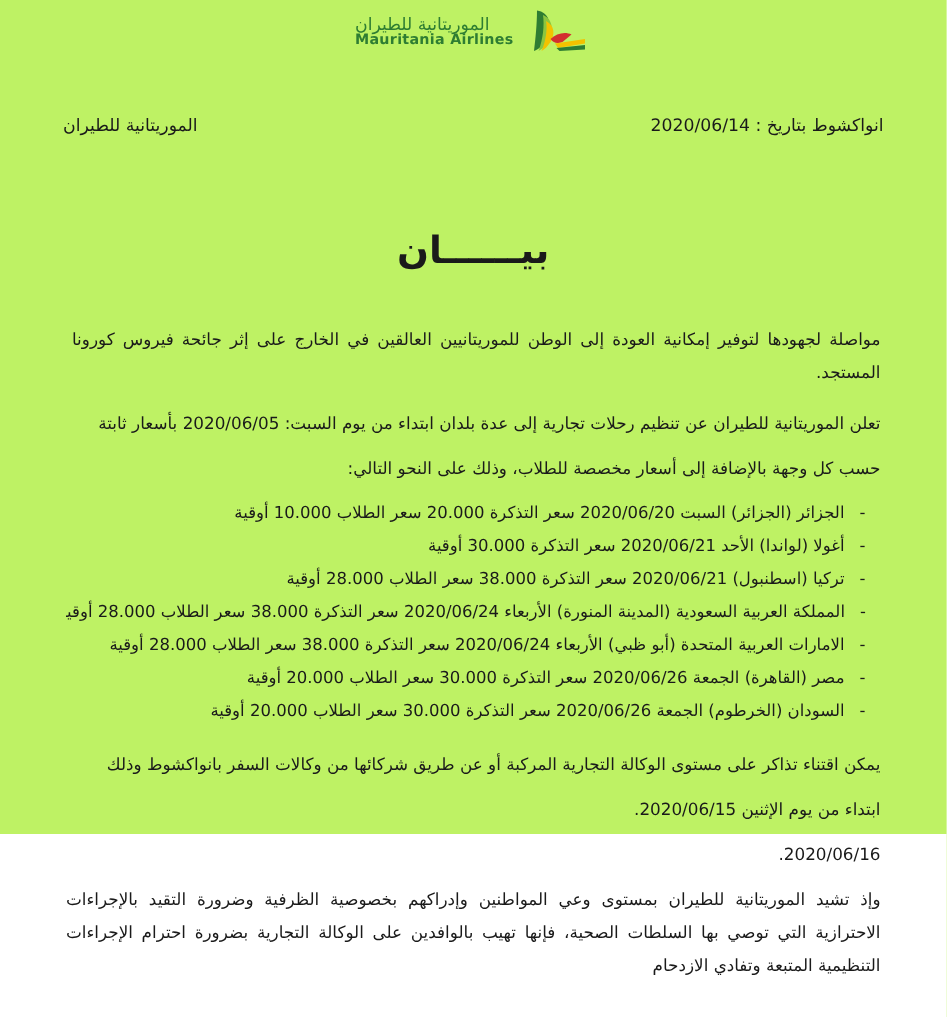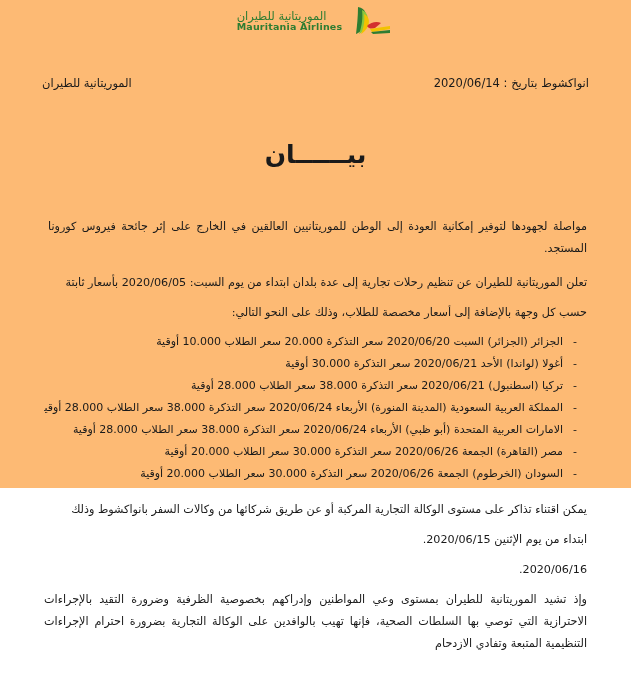--- a/index.html
+++ b/index.html
@@ -10,23 +10,23 @@
   body {
     width: 631px;
     height: 688px;
     overflow: hidden;
     font-family: "DejaVu Sans", "Liberation Sans", sans-serif;
     color: #1a1a1a;
     position: relative;
   }
   .page {
     width: 631px;
-    height: 488px;
-    position: relative;
-    background: #fdba74;
+    height: 556px;
+    position: relative;
+    background: #bef264;
     box-sizing: border-box;
   }
 
   
   .logo-block {
     position: absolute;
     top: 6px;
     left: 0;
     right: 0;
     display: flex;
@@ -75,21 +75,21 @@
     justify-content: space-between;
     align-items: baseline;
     font-size: 11.5px;
   }
   .header-right { text-align: right; white-space: nowrap; }
   .header-left  { text-align: left; white-space: nowrap; }
 
   
   .doc-title {
     position: absolute;
-    top: 140px;
+    top: 152px;
     left: 0;
     right: 0;
     text-align: center;
     font-size: 25px;
     font-weight: bold;
     letter-spacing: 1px;
   }
 
   
   .body-wrap {

